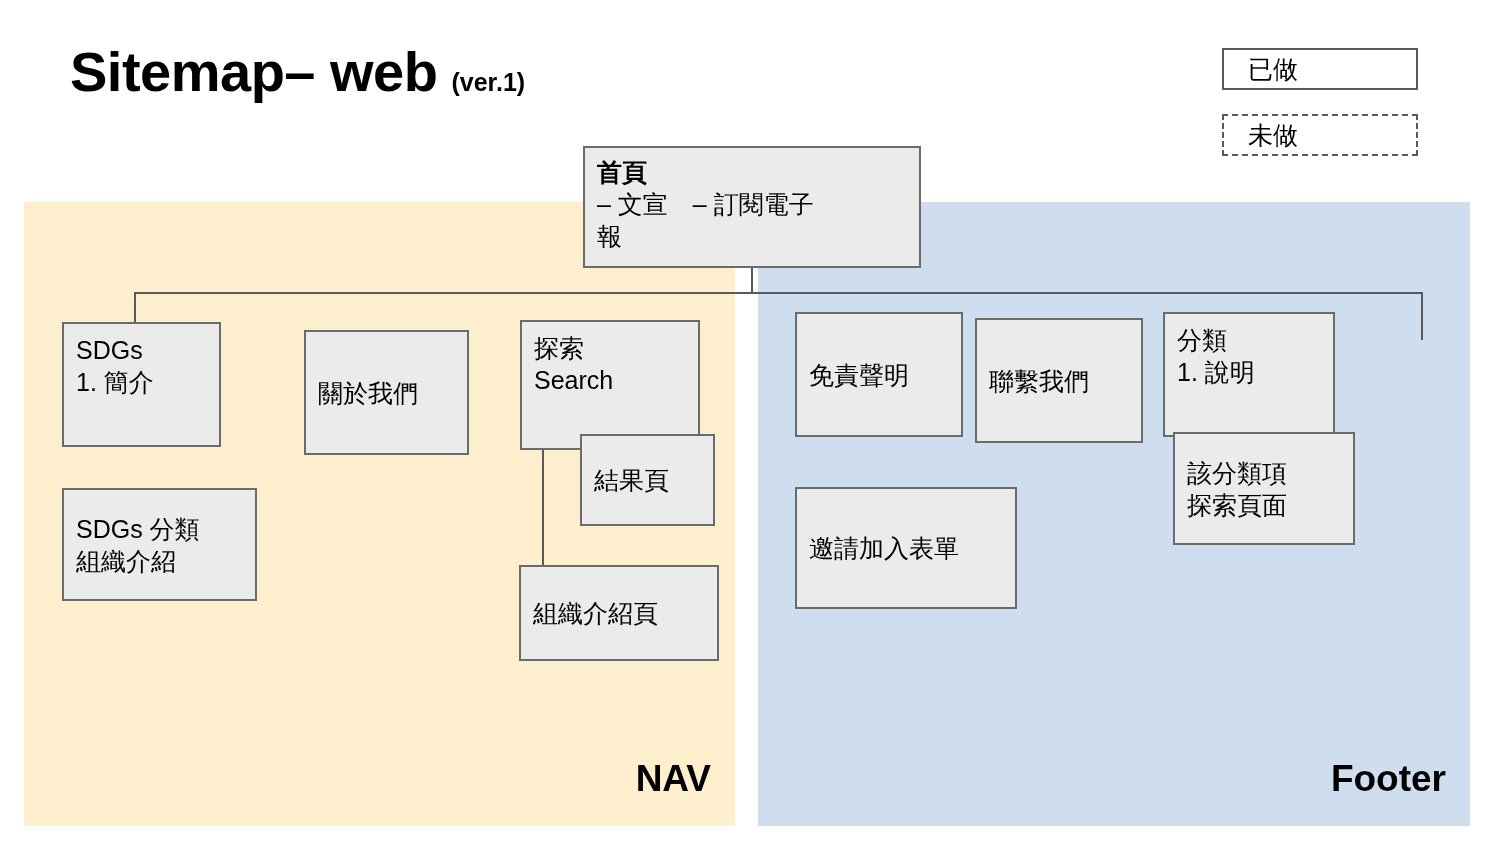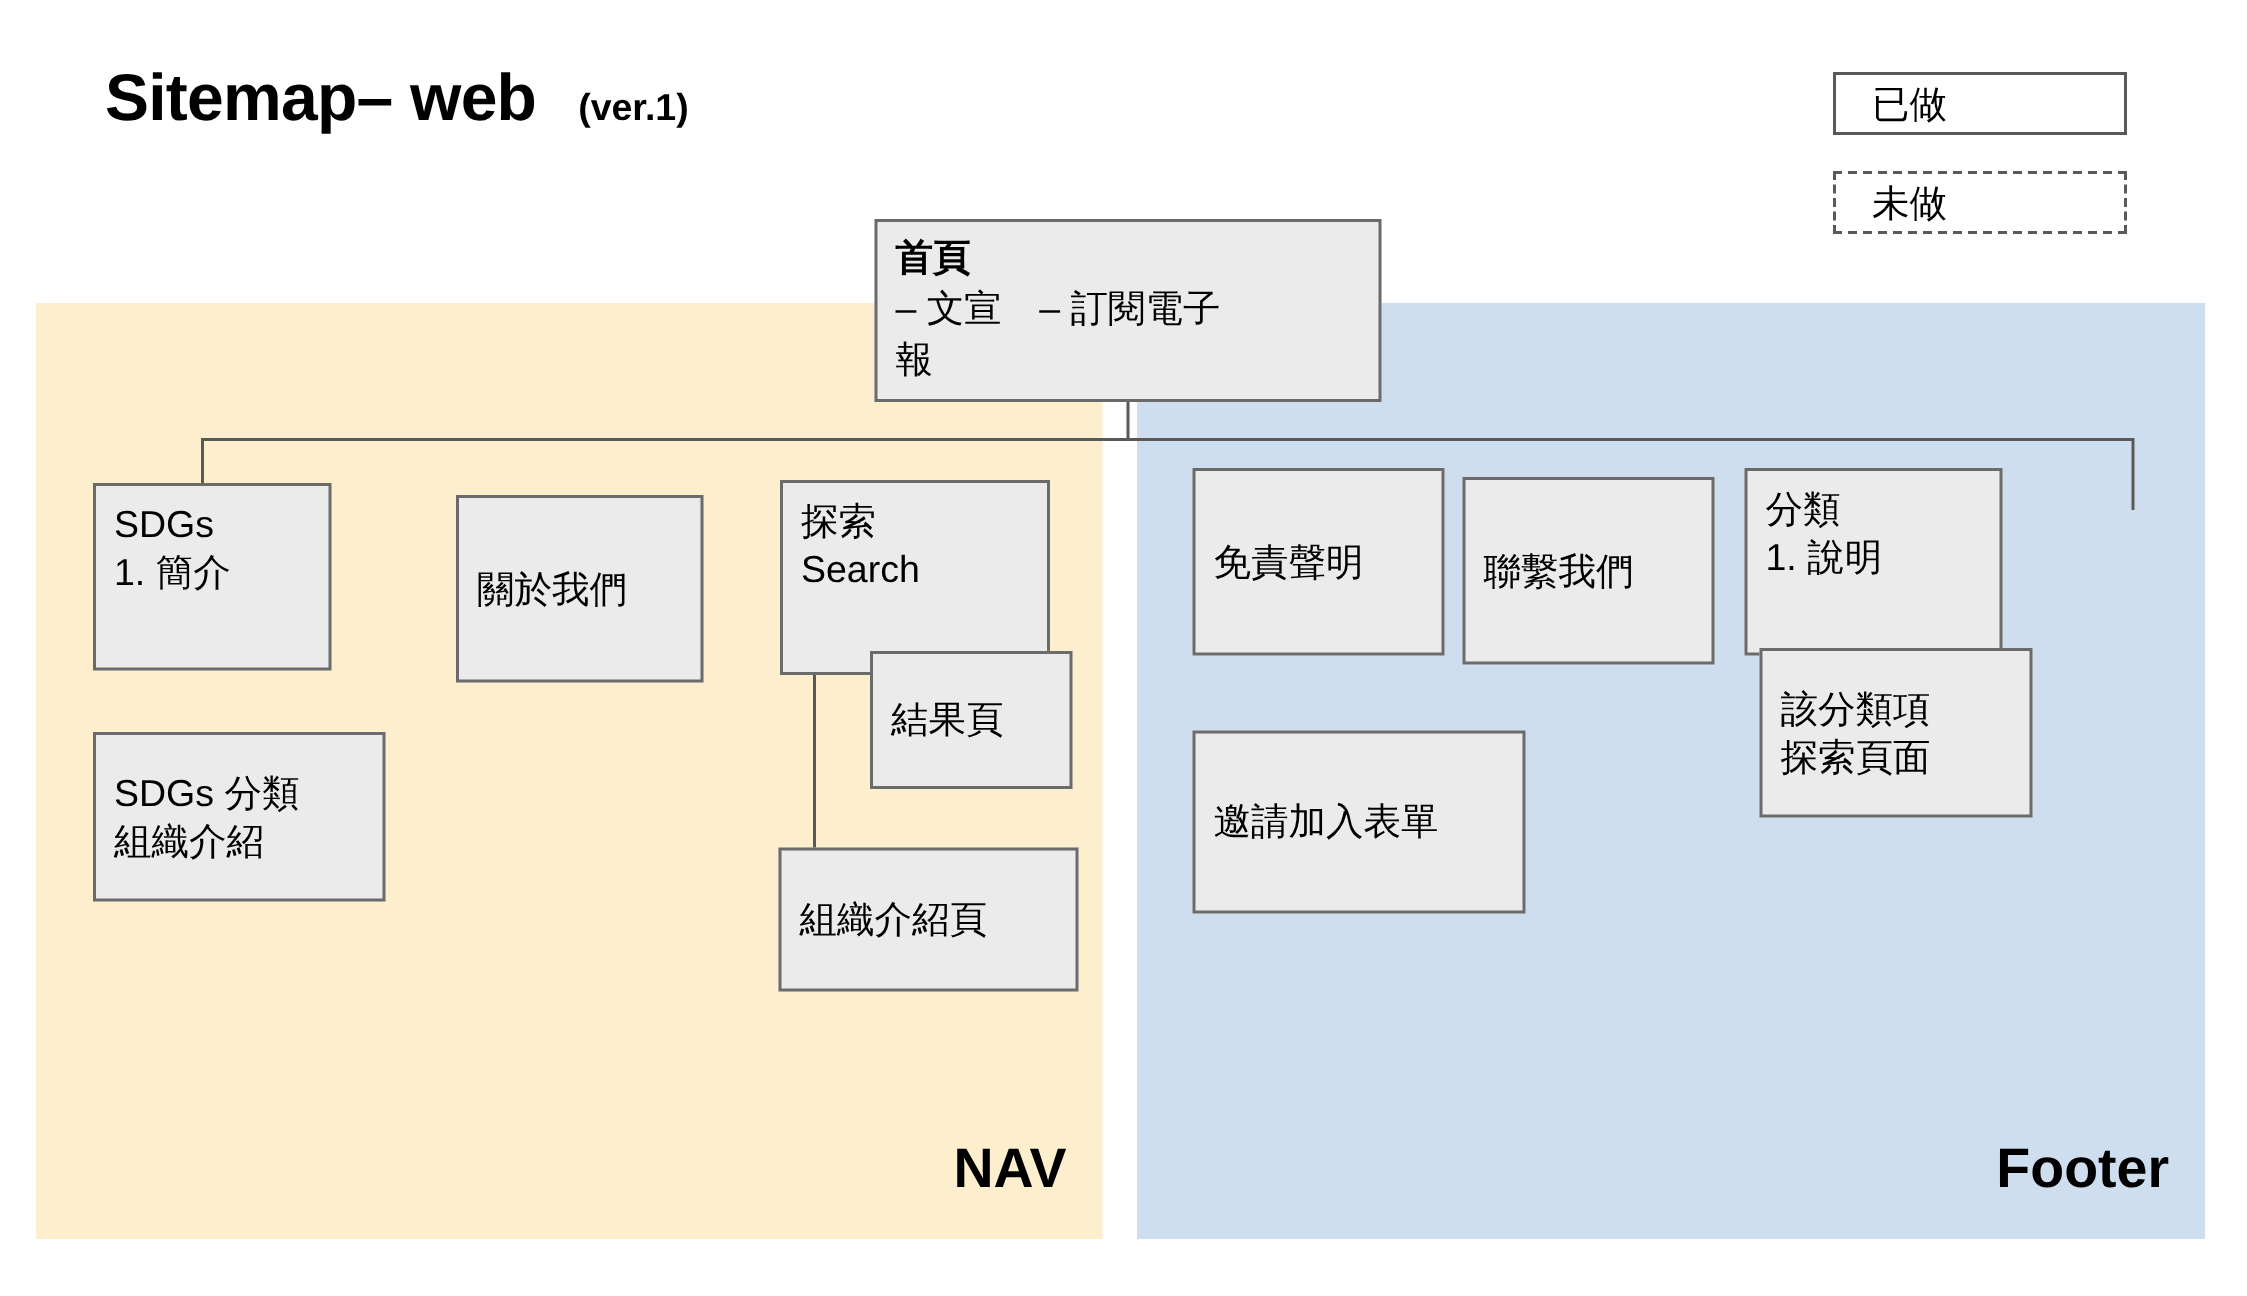--- a/index.html
+++ b/index.html
@@ -19,30 +19,30 @@
   
   #title-block {
     position: absolute;
     left: 70px;
     top: 44px;
     display: flex;
     align-items: baseline;
     white-space: nowrap;
   }
   #title-main {
-    font-size: 44px;
+    font-size: 56px;
     font-weight: bold;
     letter-spacing: -0.5px;
     line-height: 1;
     text-align: right;
   }
   #title-version {
     font-size: 25px;
     font-weight: bold;
-    margin-left: 28px;
+    margin-left: 14px;
     line-height: 1;
   }
 
   
   .legend-box {
     position: absolute;
     width: 196px;
     height: 42px;
     box-sizing: border-box;
     background: #ffffff;
@@ -131,21 +131,21 @@
     font-weight: normal;
   }
 
   
   #node-home {
     left: 583px;
     top: 146px;
     width: 338px;
     height: 122px;
     padding-top: 8px;
-    justify-content: space-between;
+    justify-content: flex-start;
   }
 
   
   #node-sdgs      { left: 62px;  top: 322px; width: 159px; height: 125px; }
   #node-about     { left: 304px; top: 330px; width: 165px; height: 125px; }
   #node-explore   { left: 520px; top: 320px; width: 180px; height: 130px; }
   #node-result    { left: 580px; top: 434px; width: 135px; height: 92px;  }
   #node-sdgs-cat  { left: 62px;  top: 488px; width: 195px; height: 113px; }
   #node-org-page  { left: 519px; top: 565px; width: 200px; height: 96px; }
 

